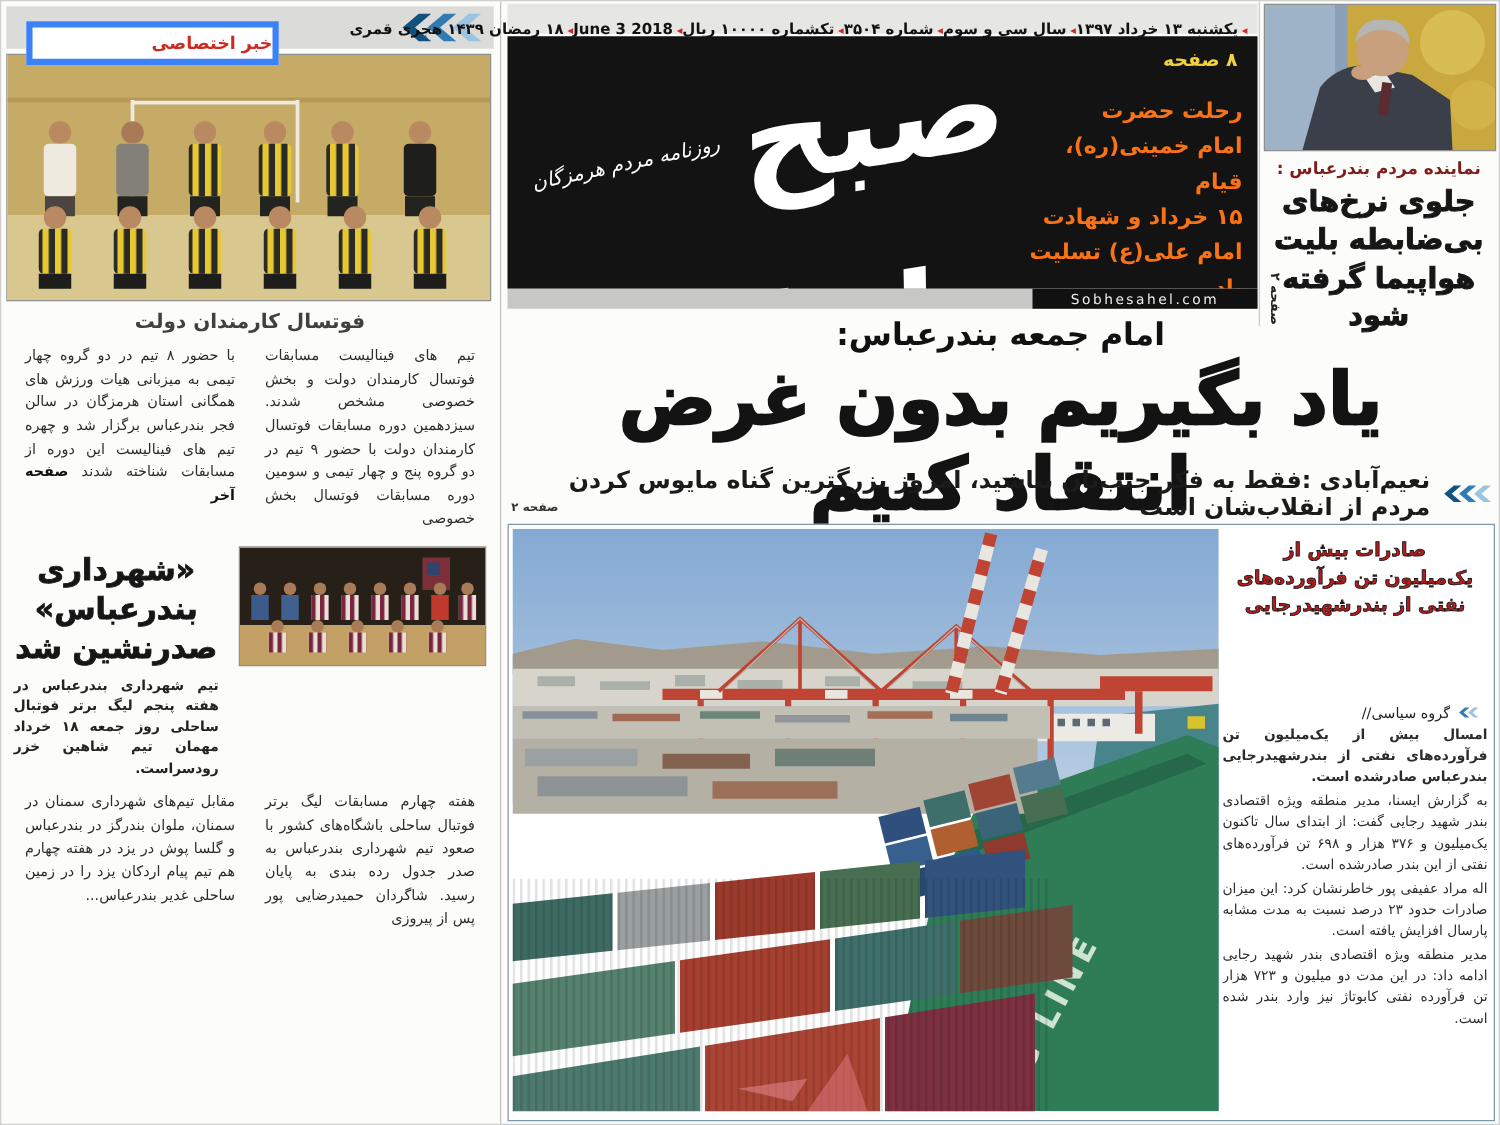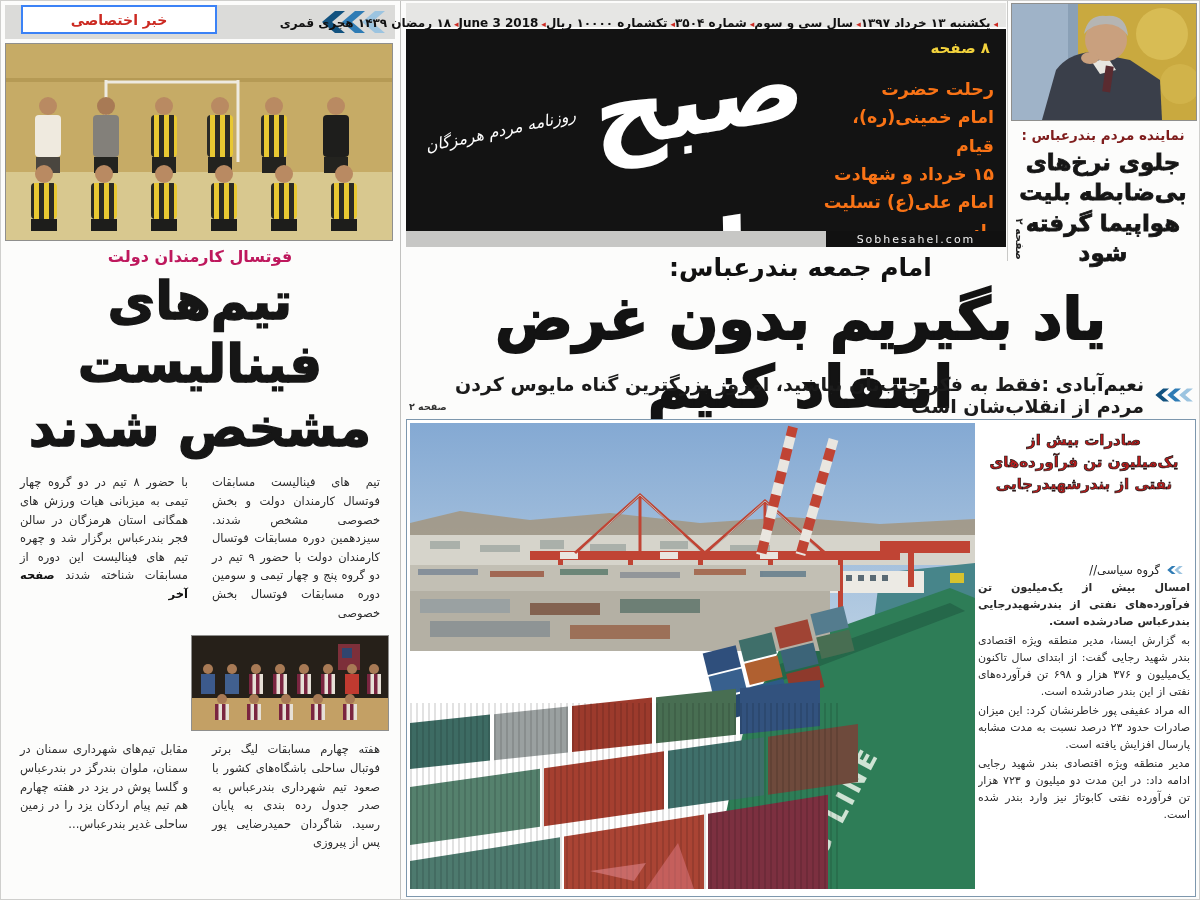--- a/index.html
+++ b/index.html
@@ -9,27 +9,27 @@
   .jt{text-align:justify;text-align-last:right;}
   .vline{position:absolute;left:399px;top:0;width:1px;height:900px;background:#c2c2c0;}
   .vline2{position:absolute;left:1006px;top:0;width:1px;height:260px;background:#c9c9c7;}
 
   
   .left-col{position:absolute;left:2px;top:2px;width:394px;}
   .strip{background:#dbdbd9;height:30px;margin:2px 2px 4px;position:relative;
          display:flex;align-items:center;justify-content:center;}
   .strip .stx{color:#c0392b;font-weight:bold;font-size:16px;}
   .exclusive{height:34px;justify-content:flex-start;}
-  .label-box{position:absolute;left:16px;top:0;width:192px;height:25px;background:#fff;
-             border:2px solid #3b82f6;display:flex;align-items:center;justify-content:center;}
+  .label-box{position:absolute;left:16px;top:12px;width:192px;height:25px;background:#fff;
+             border:5px solid #3b82f6;display:flex;align-items:center;justify-content:flex-start;}
   .label-box span{color:#cc2a22;font-weight:bold;font-size:14px;}
   .chev3{position:absolute;right:10px;top:5px;}
   figure{margin:0;}
   .ph{border:1px solid #8f8f8d;display:block;margin:0 4px;}
-  .kicker{color:#be185d;font-weight:bold;font-size:16px;text-align:center;margin:6px 0 0;}
+  .kicker{color:#404040;font-weight:bold;font-size:16px;text-align:center;margin:6px 0 0;}
   .hl-big{font-size:52px;font-weight:bold;line-height:1.22;text-align:center;margin:4px 2px 6px;
           color:#161616;-webkit-text-stroke:1.4px #161616;letter-spacing:-1px;}
   .cols{display:flex;gap:10px;margin:2px 10px 6px;}
   .cols p{flex:1;margin:7px;font-size:11.5px;line-height:1.62;color:#2c2c2c;}
   .pref{font-weight:bold;color:#111;}
   .beach-row{display:flex;gap:8px;margin:2px 4px;}
   .beach-txt{flex:1;padding-top:2px;}
   .hl-mid{font-size:24px;font-weight:bold;line-height:1.3;text-align:center;margin:2px 0 6px;
           color:#161616;-webkit-text-stroke:0.7px #161616;}
   .lead-s{font-size:11px;line-height:1.5;font-weight:bold;margin:0 4px;color:#222;}
@@ -178,22 +178,20 @@
           <g transform="translate(338,162)">
               <circle cx="0" cy="-32" r="9" fill="#b98a62"></circle>
               <rect x="-13" y="-23" width="26" height="36" rx="4" fill="url(#ys)"></rect>
               <rect x="-13" y="13" width="26" height="12" fill="#1d1d1b"></rect>
             </g>
         </g>
       </svg>
     </figure>
 
     <div class="kicker">فوتسال کارمندان دولت</div>
-    <h1 class="hl-big prl">تیم‌های فینالیست
-مشخص شدند</h1>
     <div class="cols">
       <p class="jt">تیم های فینالیست مسابقات فوتسال کارمندان دولت و بخش خصوصی مشخص شدند. سیزدهمین دوره مسابقات فوتسال کارمندان دولت با حضور ۹ تیم در دو گروه پنج و چهار تیمی و سومین دوره مسابقات فوتسال بخش خصوصی</p>
       <p class="jt">
         <span>با حضور ۸ تیم در دو گروه چهار تیمی به میزبانی هیات ورزش های همگانی استان هرمزگان در سالن فجر بندرعباس برگزار شد و چهره تیم های فینالیست این دوره از مسابقات شناخته شدند</span>
         <span class="pref">صفحه آخر</span>
       </p>
     </div>
 
 
     <div class="beach-row">
@@ -260,20 +258,25 @@
                 <circle cy="-15" r="5" fill="#a87a55"></circle>
                 <rect x="-7" y="-10" width="14" height="16" fill="url(#ms)"></rect>
               </g>
             <g transform="translate(158,78)">
                 <circle cy="-15" r="5" fill="#a87a55"></circle>
                 <rect x="-7" y="-10" width="14" height="16" fill="url(#ms)"></rect>
               </g>
           </g>
         </svg>
       </figure>
+      <div class="beach-txt">
+        <h2 class="hl-mid prl">«شهرداری بندرعباس»
+صدرنشین شد</h2>
+        <p class="lead-s jt">تیم شهرداری بندرعباس در هفته پنجم لیگ برتر فوتبال ساحلی روز جمعه ۱۸ خرداد مهمان تیم شاهین خزر رودسراست.</p>
+      </div>
     </div>
     <div class="cols">
       <p class="jt">هفته چهارم مسابقات لیگ برتر فوتبال ساحلی باشگاه‌های کشور با صعود تیم شهرداری بندرعباس به صدر جدول رده بندی به پایان رسید. شاگردان حمیدرضایی پور پس از پیروزی</p>
       <p class="jt">
         <span>مقابل تیم‌های شهرداری سمنان در سمنان، ملوان بندرگز در بندرعباس و گلسا پوش در یزد در هفته چهارم هم تیم پیام اردکان یزد را در زمین ساحلی غدیر بندرعباس...</span>
         
       </p>
     </div>
 
   </aside>

